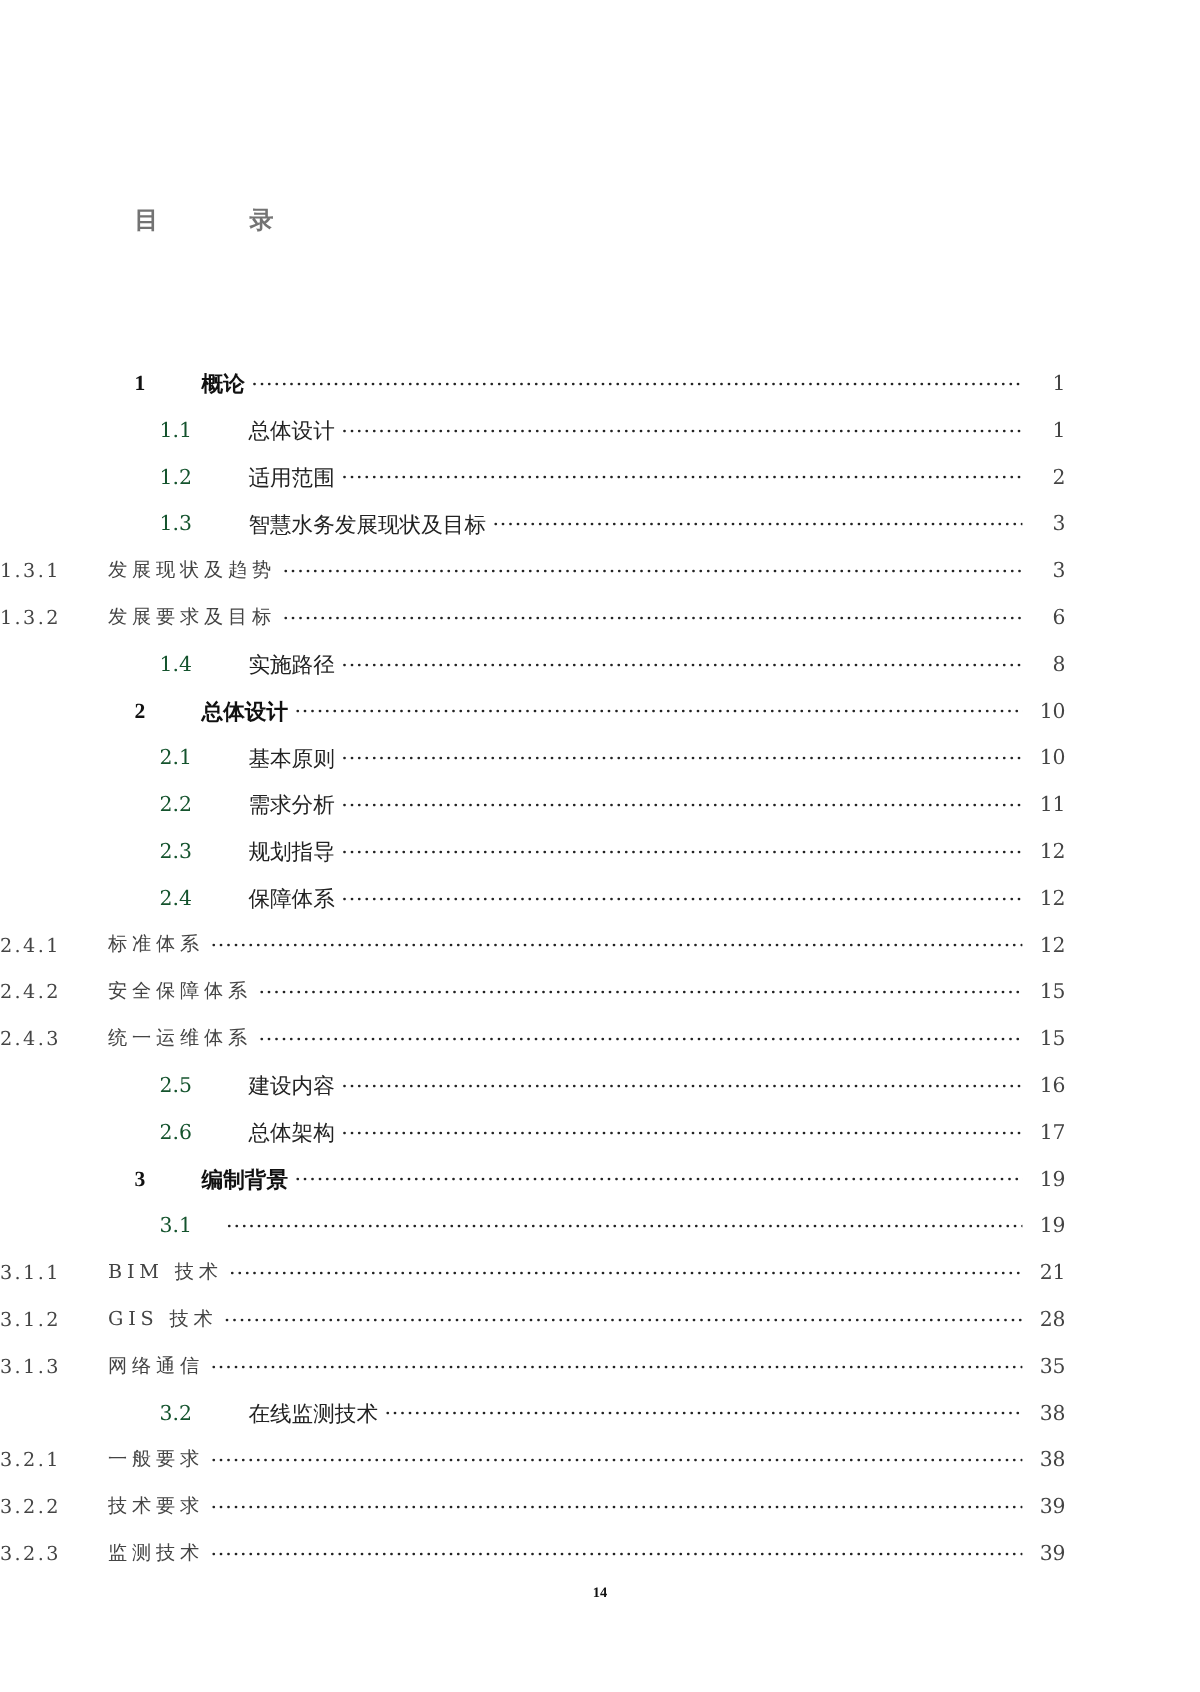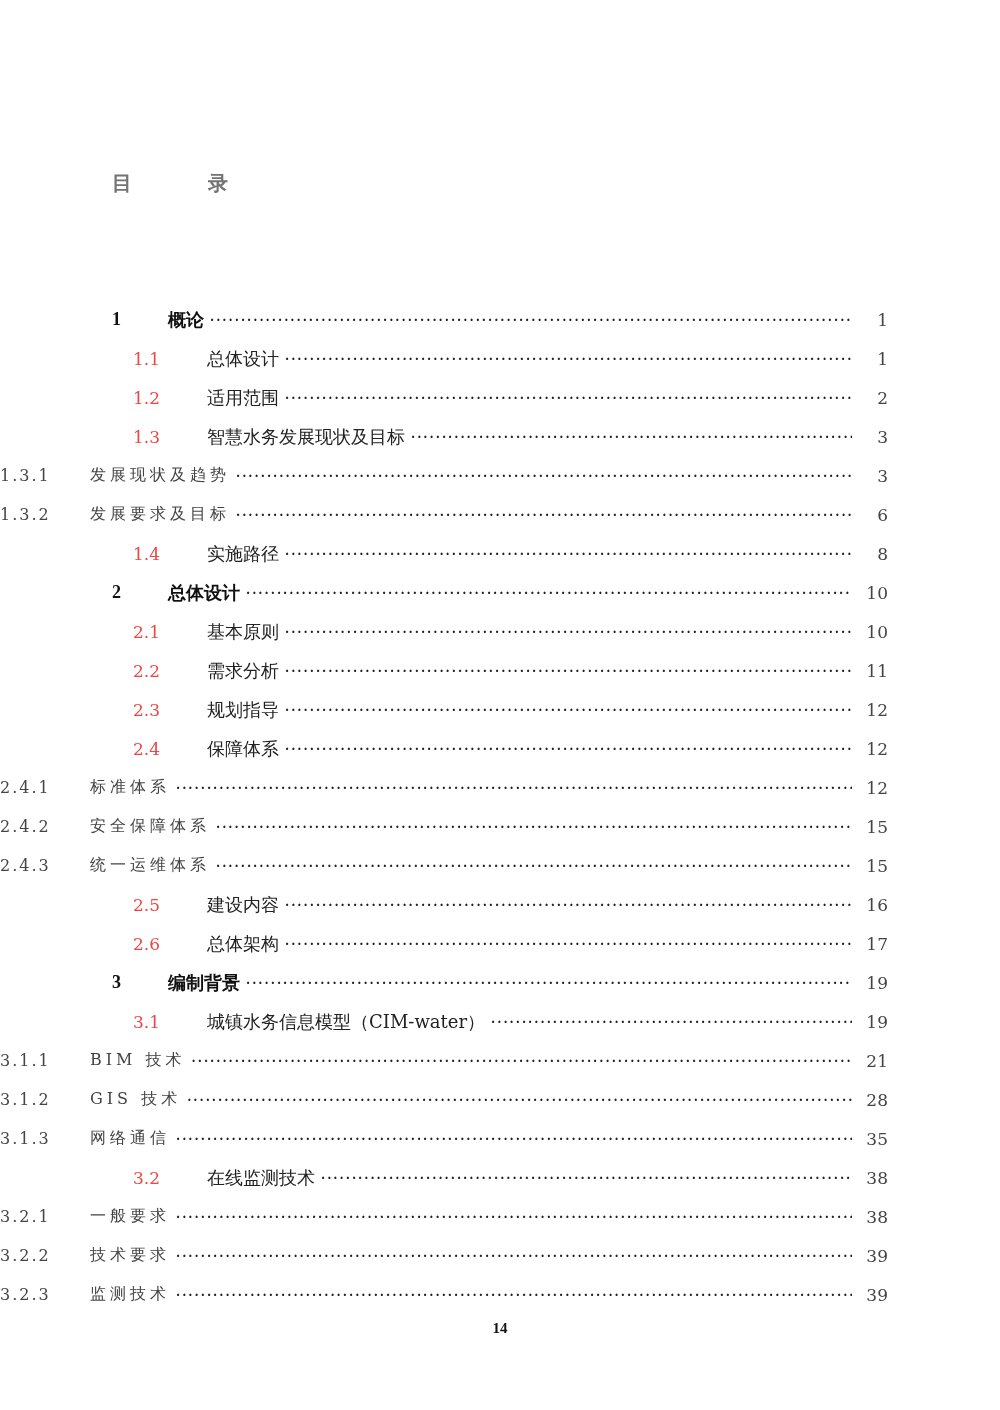--- a/index.html
+++ b/index.html
@@ -8,28 +8,28 @@
   .toc { position: absolute; left: 0; top: 300px; width: 1000px; }
   .row { position: absolute; left: 0; width: 1000px; height: 39px; display: flex; align-items: center; }
   .num { flex: none; }
   .label { flex: none; white-space: nowrap; margin-left: 24px; }
   .dots { flex: 1 1 auto; overflow: hidden; white-space: nowrap; margin: 0 6px 0 6px; color: #222; letter-spacing: 2px; font-size: 12px; font-weight: bold; line-height: 1; }
   .page { flex: none; text-align: right; width: 30px; margin-right: 112px; }
   .lvl1 { font-size: 18px; font-weight: bold; color: #111; }
   .lvl1 .num { margin-left: 112px; width: 32px; font-family: "Liberation Serif", serif; font-weight: bold; }
   .lvl1 .page { font-weight: normal; color: #444; font-size: 17px; }
   .lvl2 { font-size: 18px; color: #222; }
-  .lvl2 .num { margin-left: 133px; width: 50px; color: #ef4444; font-size: 17px; }
+  .lvl2 .num { margin-left: 133px; width: 50px; color: #14532d; font-size: 17px; }
   .lvl2 .page { color: #444; font-size: 17px; }
   .lvl3 { font-size: 16px; color: #444; letter-spacing: 3px; }
   .lvl3 .num { width: 66px; font-size: 16px; letter-spacing: 2px; }
   .lvl3 .label { letter-spacing: 4px; }
   .lvl3 .page { color: #444; font-size: 17px; letter-spacing: 0; }
   .lvl3 .dots { letter-spacing: 2px; }
-  .footer { position: absolute; left: 0; width: 1000px; top: 1320px; text-align: center; font-size: 15px; font-weight: bold; font-family: "Liberation Serif", serif; color: #111; }
+  .footer { position: absolute; left: 0; width: 1000px; top: 1320px; text-align: center; font-size: 12px; font-weight: bold; font-family: "Liberation Serif", serif; color: #111; }
 </style>
 </head>
 <body>
 
 <div class="title">目　录</div>
 
 <div class="toc">
   <div class="row lvl1" style="top:0px">
       <span class="num">1</span>
       <span class="label">概论</span>
@@ -133,21 +133,20 @@
       <span class="page">17</span>
     </div>
   <div class="row lvl1" style="top:663px">
       <span class="num">3</span>
       <span class="label">编制背景</span>
       <span class="dots">··································································································································</span>
       <span class="page">19</span>
     </div>
   <div class="row lvl2" style="top:702px">
       <span class="num">3.1</span>
-      <span class="label">城镇水务信息模型（CIM-water）</span>
       <span class="dots">··································································································································</span>
       <span class="page">19</span>
     </div>
   <div class="row lvl3" style="top:741px">
       <span class="num">3.1.1</span>
       <span class="label">BIM 技术</span>
       <span class="dots">··································································································································</span>
       <span class="page">21</span>
     </div>
   <div class="row lvl3" style="top:780px">

